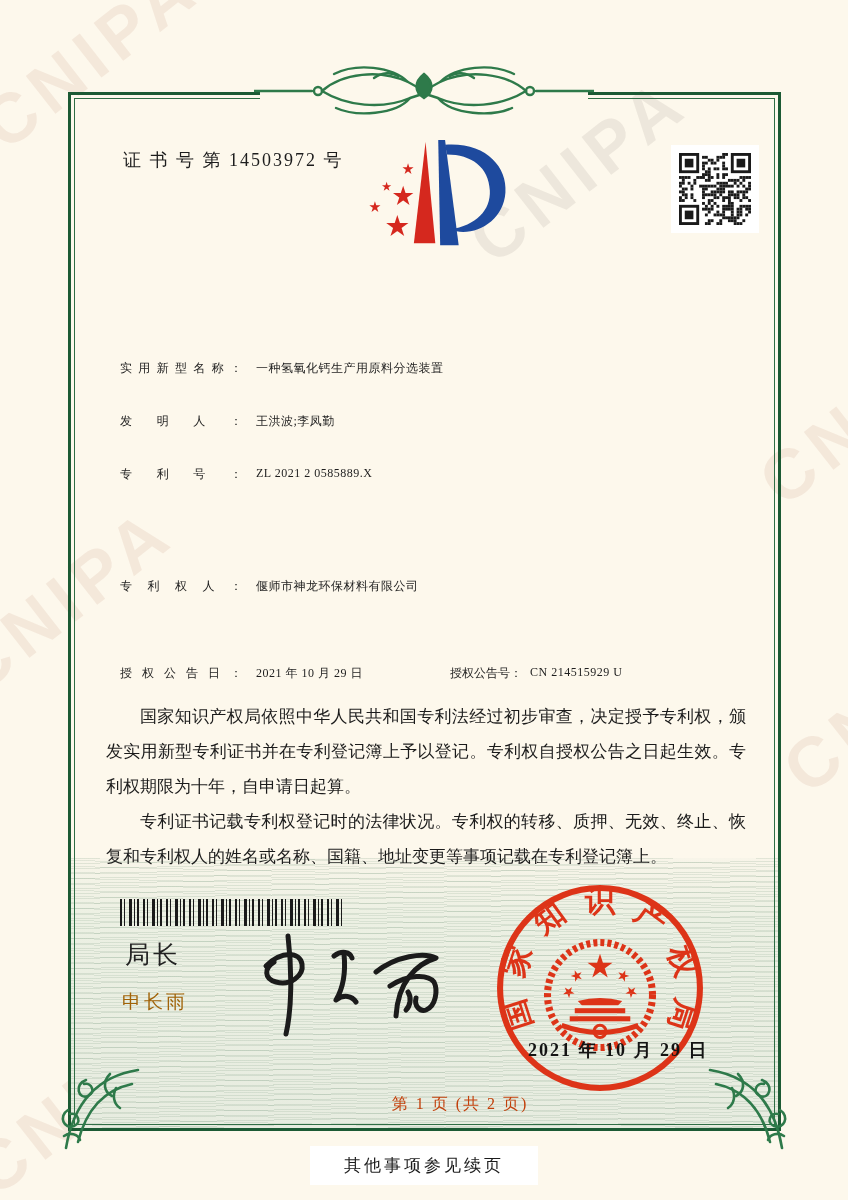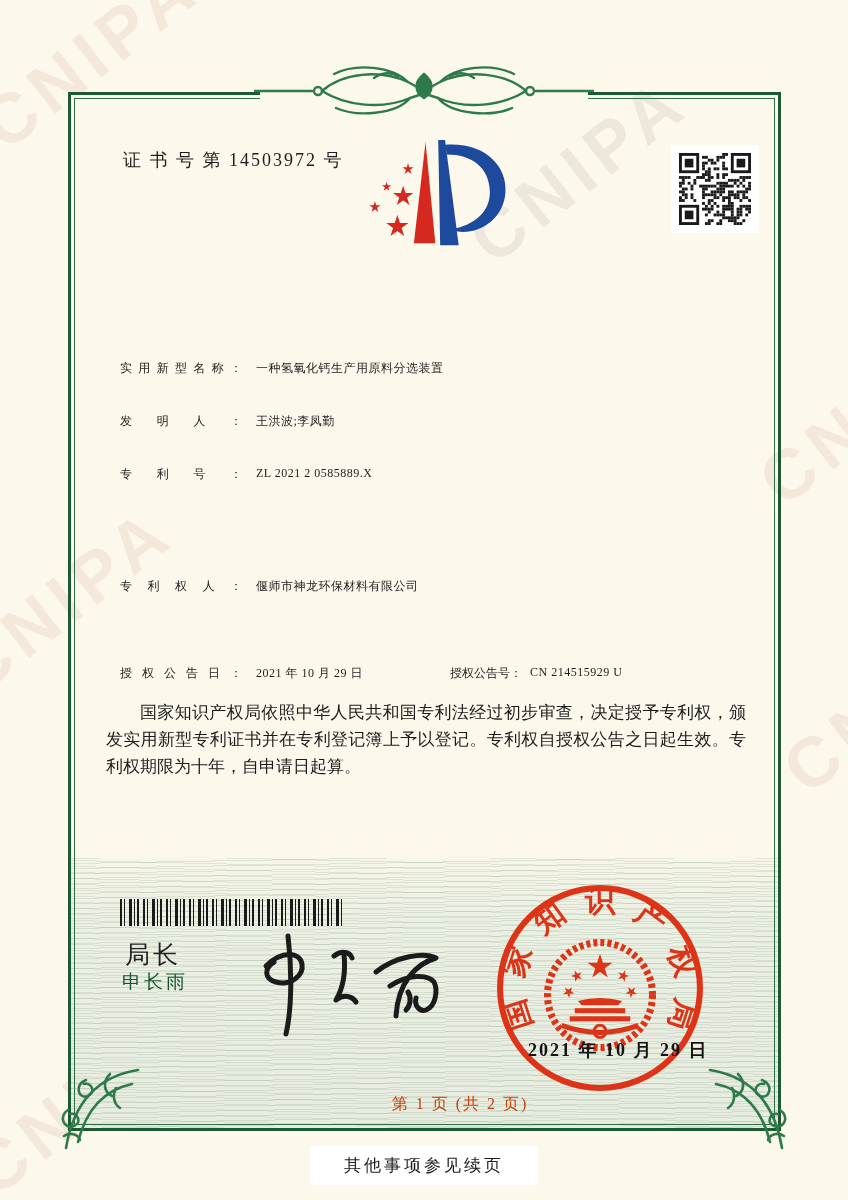--- a/index.html
+++ b/index.html
@@ -55,35 +55,35 @@
   .f-label {
     display:inline-block; width:122px; text-align-last:justify;
     vertical-align:top; margin-right:14px;
   }
   .f-value { letter-spacing:0.5px; }
   .grant2 { position:absolute; left:330px; top:0; }
   .grant2 .f-label { width:auto; margin-right:8px; text-align-last:auto; }
   
   .paras {
     position:absolute; z-index:5; left:106px; top:699px; width:640px;
-    font-size:17px; line-height:27px; text-align:justify; color:#1b1b1b;
+    font-size:17px; line-height:35px; text-align:justify; color:#1b1b1b;
   }
   .paras p { text-indent:2em; }
   
   .barcode {
     position:absolute; z-index:5; left:120px; top:899px; width:222px; height:27px;
     background:repeating-linear-gradient(90deg,
       #1a1a1a 0 2px, transparent 2px 4px, #1a1a1a 4px 5px, transparent 5px 9px,
       #1a1a1a 9px 12px, transparent 12px 14px, #1a1a1a 14px 15px, transparent 15px 17px,
       #1a1a1a 17px 19px, transparent 19px 23px);
   }
   .signer-title { position:absolute; z-index:5; left:125px; top:938px;
     font-family:"Liberation Sans","DejaVu Sans",sans-serif; font-size:25px; color:#222; letter-spacing:3px; }
-  .signer-name  { position:absolute; z-index:5; left:122px; top:969px;
-    font-family:"Liberation Sans","DejaVu Sans",sans-serif; font-size:19px; color:#14532d; letter-spacing:3px; }
+  .signer-name  { position:absolute; z-index:5; left:122px; top:989px;
+    font-family:"Liberation Sans","DejaVu Sans",sans-serif; font-size:19px; color:#a16207; letter-spacing:3px; }
   .signature { position:absolute; z-index:6; left:238px; top:930px; }
   .seal { position:absolute; z-index:6; left:494px; top:882px; }
   #seal-ring text { fill:#dd3418; font-size:30px; font-weight:bold; font-family:"Liberation Serif",serif; }
   .seal-date {
     position:absolute; z-index:7; left:528px; top:1038px;
     font-size:18px; color:#141414; letter-spacing:2px; font-weight:bold;
   }
   .page-num {
     position:absolute; z-index:5; left:68px; width:784px; top:1094px;
     text-align:center; font-size:16px; color:#c2410c; letter-spacing:2px;
@@ -419,20 +419,21 @@
   </div>
   <div class="f-row" style="top:665px;">
     <span class="f-label">授权公告日：</span><span class="f-value">2021 年 10 月 29 日</span>
     <span class="grant2">
       <span class="f-label">授权公告号：</span><span class="f-value">CN 214515929 U</span>
     </span>
   </div>
 
   <div class="paras">
     <p>国家知识产权局依照中华人民共和国专利法经过初步审查，决定授予专利权，颁发实用新型专利证书并在专利登记簿上予以登记。专利权自授权公告之日起生效。专利权期限为十年，自申请日起算。</p>
+    <p>专利证书记载专利权登记时的法律状况。专利权的转移、质押、无效、终止、恢复和专利权人的姓名或名称、国籍、地址变更等事项记载在专利登记簿上。</p>
   </div>
 
   <div class="barcode"></div>
 
   <div class="signer-title">局长</div>
   <div class="signer-name">申长雨</div>
 
   <svg class="signature" width="210" height="110" viewBox="0 0 210 110">
     <g stroke="#1b1b1b" stroke-width="5" fill="none" stroke-linecap="round" stroke-linejoin="round">
       <path d="M28,36 C44,20 62,22 64,34 C66,46 52,56 38,52 C26,49 26,38 36,32"></path>

